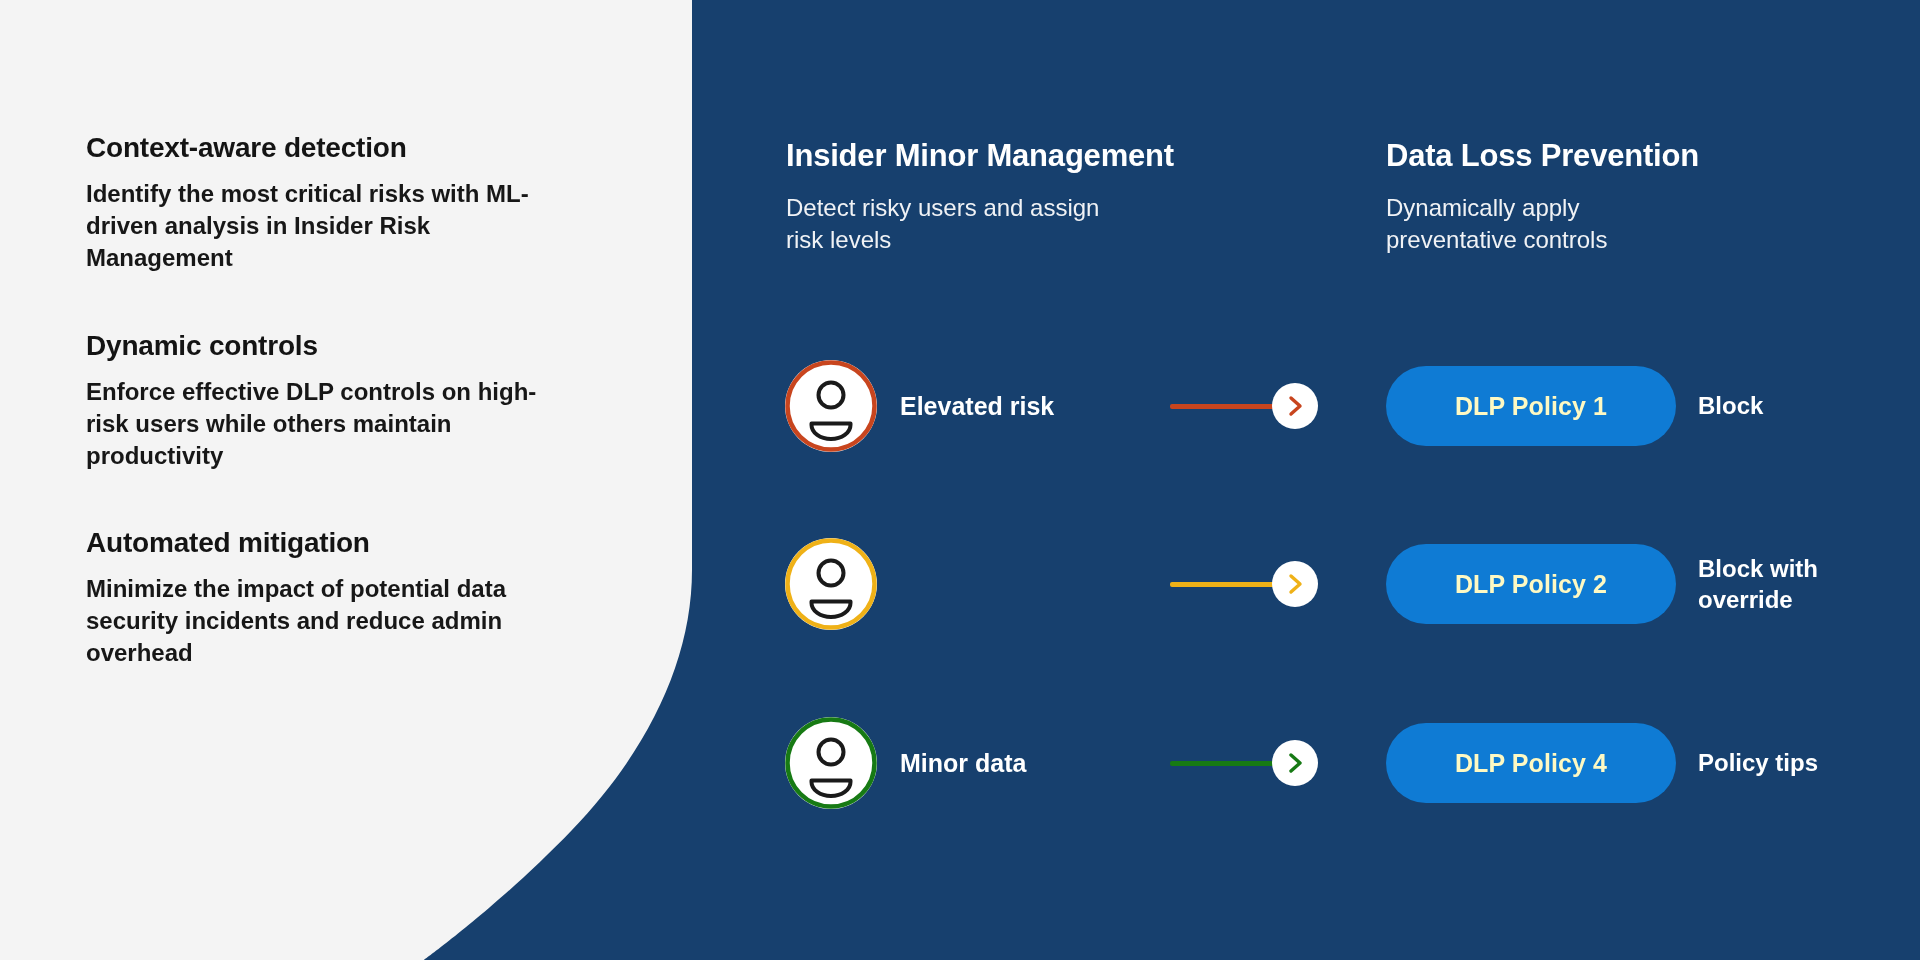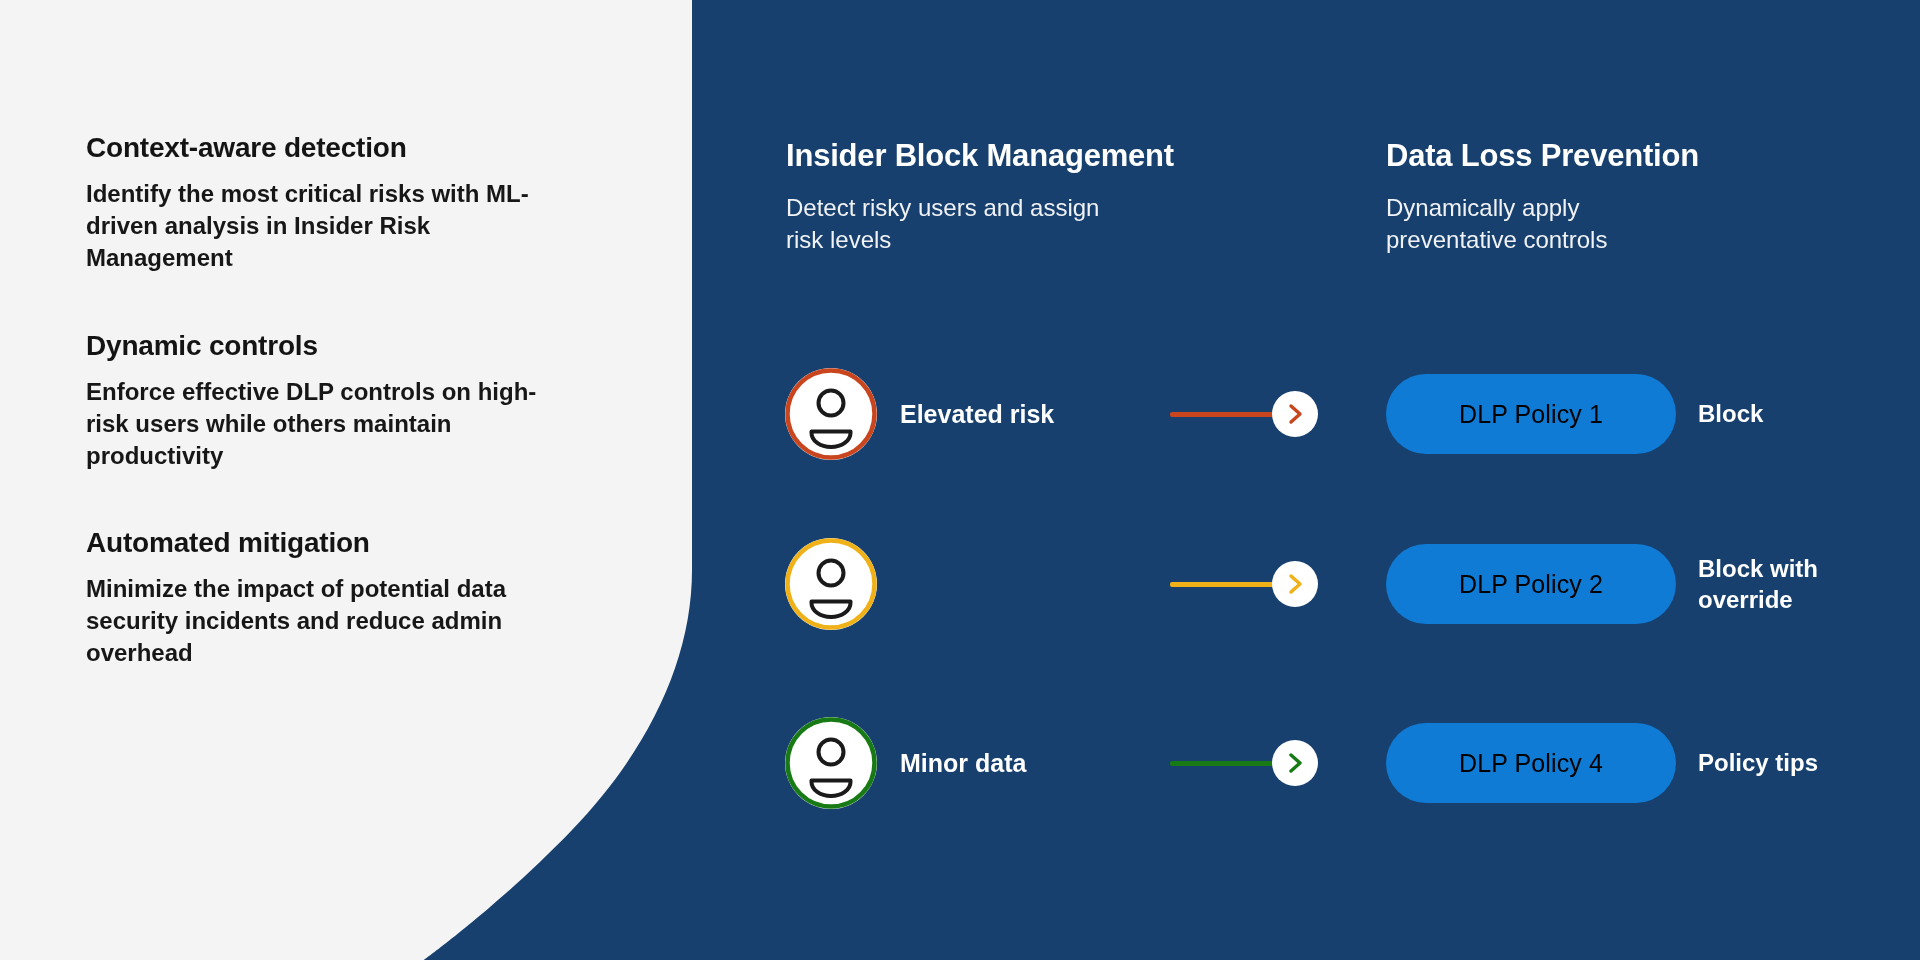--- a/index.html
+++ b/index.html
@@ -94,21 +94,21 @@
     max-width: 330px;
   }
 
   
   .risk-row {
     position: absolute;
     left: 0;
     width: 1920px;
     height: 92px;
   }
-  #row-0 { top: 368px; padding-left: 36px; }
+  #row-0 { top: 360px; padding-left: 36px; }
   #row-1 { top: 538px; }
   #row-2 { top: 717px; }
 
   
   .avatar {
     position: absolute;
     left: 785px;
     top: 0;
     width: 92px;
     height: 92px;
@@ -171,22 +171,22 @@
     position: absolute;
     left: 1386px;
     top: 6px;
     width: 290px;
     height: 80px;
     border-radius: 40px;
     display: flex;
     align-items: center;
     justify-content: center;
     font-size: 25px;
-    font-weight: 400;
-    color: #000000;
+    font-weight: 700;
+    color: #fef9c3;
     letter-spacing: 0.1px;
   }
 
   
   .dlp-action {
     position: absolute;
     left: 1698px;
     top: 0;
     width: 200px;
     height: 92px;
@@ -227,21 +227,21 @@
     <div class="left-block">
       <div class="left-block-title">Automated mitigation</div>
       <div class="left-block-body">Minimize the impact of potential data security incidents and reduce admin overhead</div>
     </div>
 
   </div>
 
   <div id="right-area">
 
     <div id="irm-head" class="col-head">
-      <div class="col-head-title">Insider Block Management</div>
+      <div class="col-head-title">Insider Minor Management</div>
       <div class="col-head-sub">Detect risky users and assign risk levels</div>
     </div>
 
     <div id="dlp-head" class="col-head">
       <div class="col-head-title">Data Loss Prevention</div>
       <div class="col-head-sub">Dynamically apply preventative controls</div>
     </div>
 
     <div id="row-0" class="risk-row">
 

